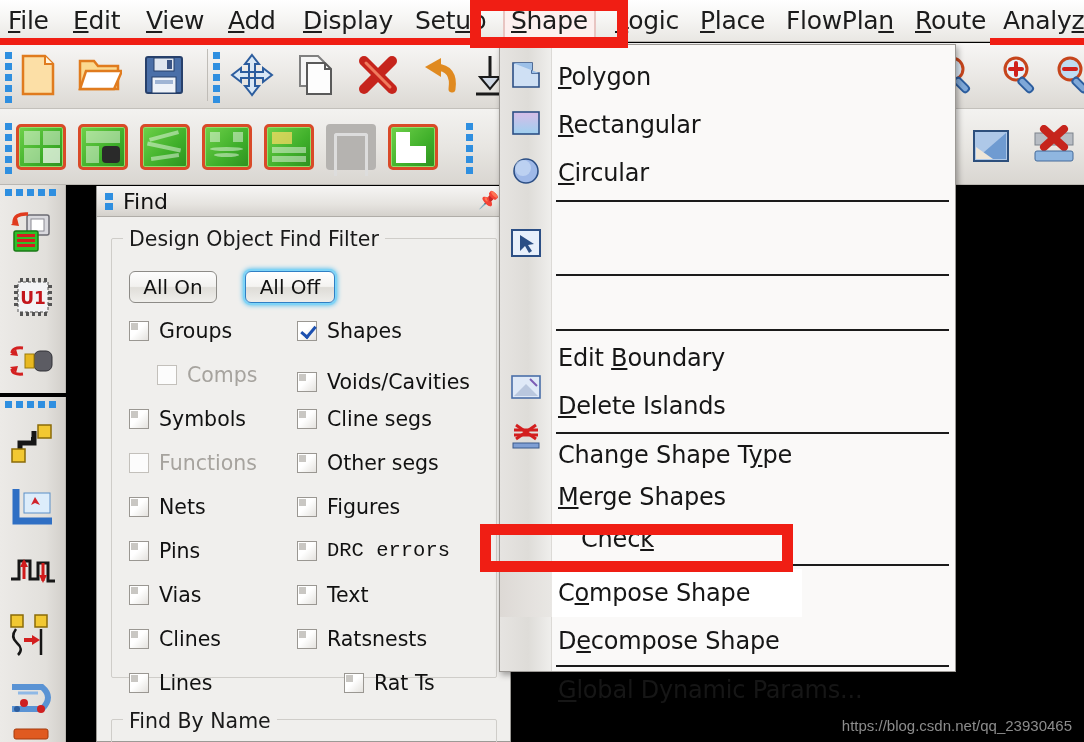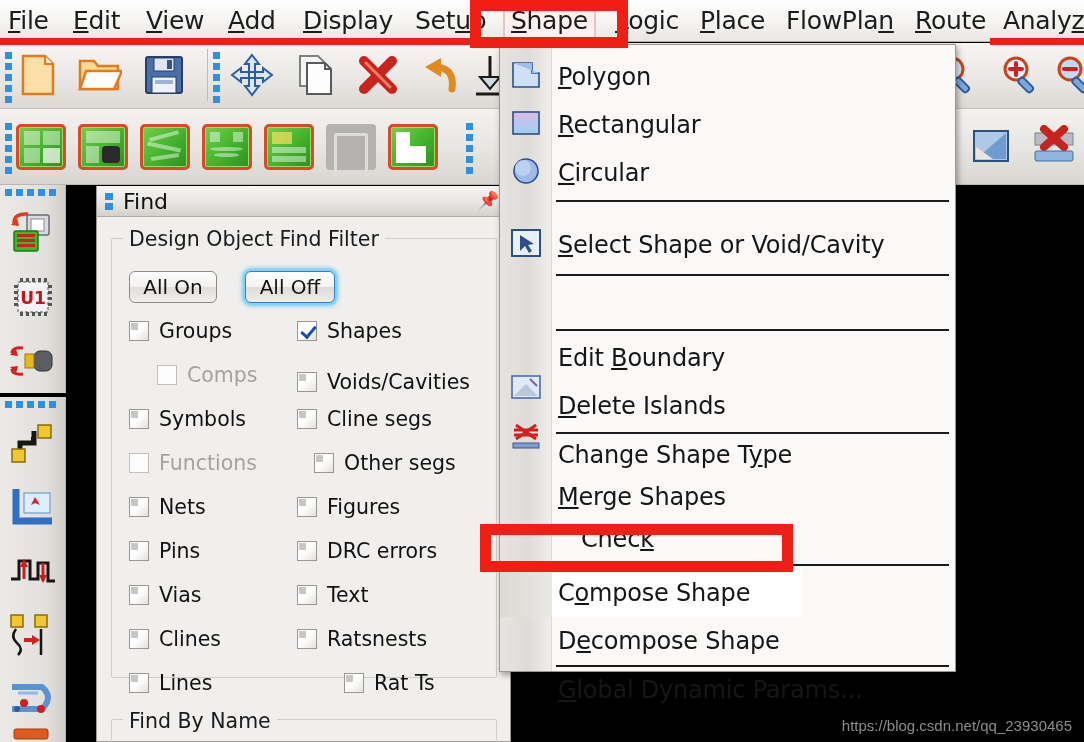--- a/index.html
+++ b/index.html
@@ -494,29 +494,29 @@
       <span>Shapes</span>
     </div>
     <div class="cbrow" style="left:200px; top:184px;">
       <span class="box"></span>
       <span>Voids/Cavities</span>
     </div>
     <div class="cbrow" style="left:200px; top:221px;">
       <span class="box"></span>
       <span>Cline segs</span>
     </div>
-    <div class="cbrow" style="left:200px; top:265px;margin-left:17px;">
+    <div class="cbrow" style="left:200px; top:265px;">
       <span class="box"></span>
       <span>Other segs</span>
     </div>
     <div class="cbrow" style="left:200px; top:309px;">
       <span class="box"></span>
       <span>Figures</span>
     </div>
-    <div class="cbrow" style="left:200px; top:353px;">
+    <div class="cbrow" style="left:200px; top:353px;font-family:Liberation Mono, monospace;">
       <span class="box"></span>
       <span>DRC errors</span>
     </div>
     <div class="cbrow" style="left:200px; top:397px;">
       <span class="box"></span>
       <span>Text</span>
     </div>
     <div class="cbrow" style="left:200px; top:441px;">
       <span class="box"></span>
       <span>Ratsnests</span>
@@ -754,23 +754,20 @@
       <span><u>P</u>olygon</span>
     </div>
     <div class="dd-item" style="top:56px;">
       <span><u>R</u>ectangular</span>
     </div>
     <div class="dd-item" style="top:104px;">
       <span><u>C</u>ircular</span>
     </div>
     <div class="dd-sep" style="top:155px;"></div>
 
-    <div class="dd-item" style="top:176px;">
-      <span><u>S</u>elect Shape or Void/Cavity</span>
-    </div>
     <div class="dd-sep" style="top:229px;"></div>
 
     <div class="dd-sep" style="top:284px;"></div>
 
     <div class="dd-item" style="top:289px;">
       <span>Edit <u>B</u>oundary</span>
     </div>
     <div class="dd-item" style="top:337px;">
       <span><u>D</u>elete Islands</span>
     </div>

